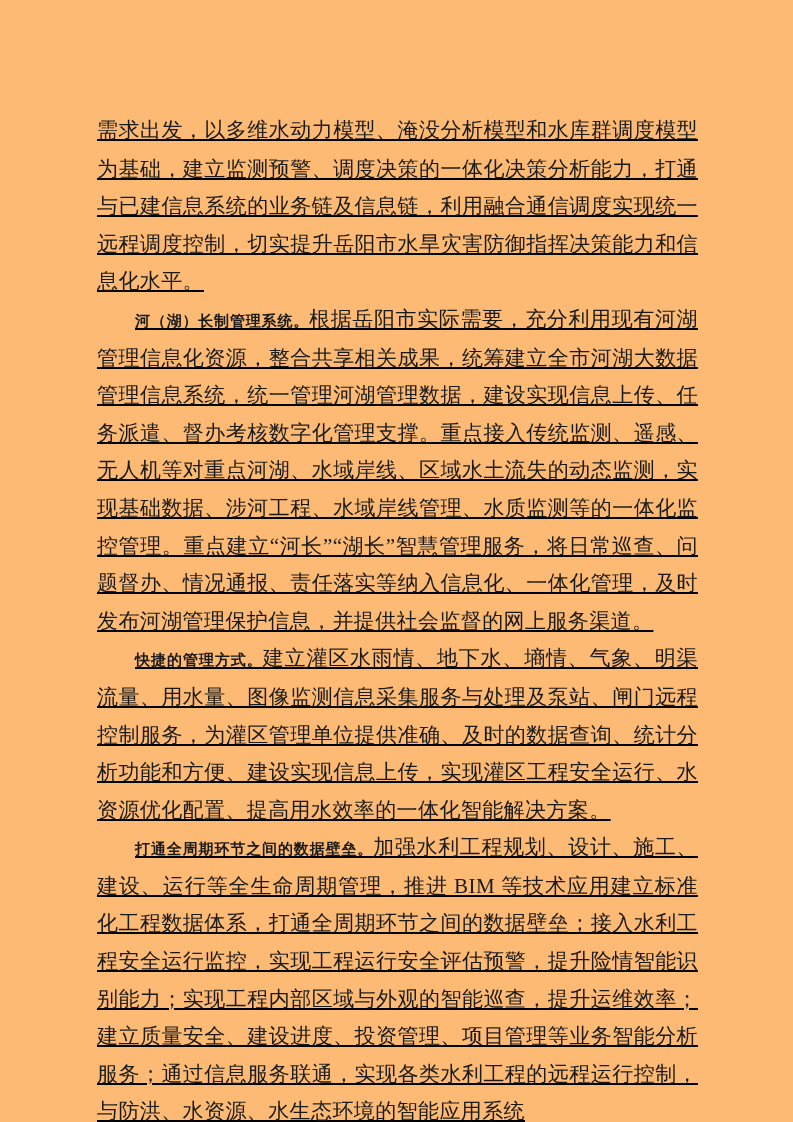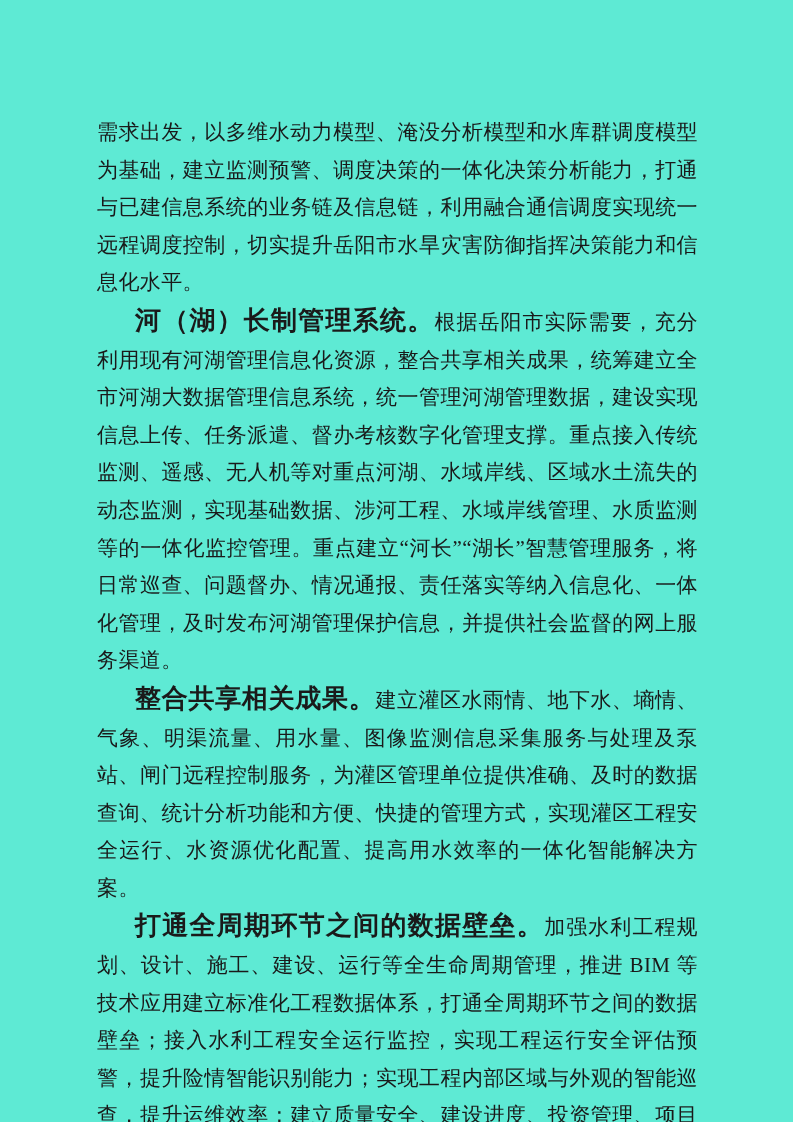--- a/index.html
+++ b/index.html
@@ -4,24 +4,25 @@
 <style>
   html, body {
     margin: 0;
     padding: 0;
     background: #ffffff;
   }
   .doc-page {
     position: relative;
     width: 793px;
     height: 1122px;
-    background: #5eead4;
+    background: #fdba74;
     box-sizing: border-box;
     padding: 112px 96px 0 97px;
     overflow: hidden;
+    text-decoration: underline;
   }
   .doc-body {
     width: 601px;
   }
   p.para {
     margin: 0;
     padding: 0;
     font-family: "Liberation Serif", "DejaVu Serif", serif;
     font-size: 21px;
     line-height: 37.6px;
@@ -29,32 +30,32 @@
     text-align: justify;
     letter-spacing: 0.4px;
     word-break: break-all;
   }
   p.para.indent {
     text-indent: 38px;
   }
   p.para b.head {
     font-weight: bold;
     font-family: "Liberation Sans", "DejaVu Sans", sans-serif;
-    font-size: 26px;
+    font-size: 15px;
     letter-spacing: 0.6px;
   }
 </style>
 </head>
 <body>
 
 <div class="doc-page">
   <div class="doc-body">
 
     <p class="para"><b class="head"></b><span>需求出发，以多维水动力模型、淹没分析模型和水库群调度模型为基础，建立监测预警、调度决策的一体化决策分析能力，打通与已建信息系统的业务链及信息链，利用融合通信调度实现统一远程调度控制，切实提升岳阳市水旱灾害防御指挥决策能力和信息化水平。</span></p>
 
     <p class="para indent"><b class="head">河（湖）长制管理系统。</b><span>根据岳阳市实际需要，充分利用现有河湖管理信息化资源，整合共享相关成果，统筹建立全市河湖大数据管理信息系统，统一管理河湖管理数据，建设实现信息上传、任务派遣、督办考核数字化管理支撑。重点接入传统监测、遥感、无人机等对重点河湖、水域岸线、区域水土流失的动态监测，实现基础数据、涉河工程、水域岸线管理、水质监测等的一体化监控管理。重点建立“河长”“湖长”智慧管理服务，将日常巡查、问题督办、情况通报、责任落实等纳入信息化、一体化管理，及时发布河湖管理保护信息，并提供社会监督的网上服务渠道。</span></p>
 
-    <p class="para indent"><b class="head">整合共享相关成果。</b><span>建立灌区水雨情、地下水、墒情、气象、明渠流量、用水量、图像监测信息采集服务与处理及泵站、闸门远程控制服务，为灌区管理单位提供准确、及时的数据查询、统计分析功能和方便、快捷的管理方式，实现灌区工程安全运行、水资源优化配置、提高用水效率的一体化智能解决方案。</span></p>
+    <p class="para indent"><b class="head">快捷的管理方式。</b><span>建立灌区水雨情、地下水、墒情、气象、明渠流量、用水量、图像监测信息采集服务与处理及泵站、闸门远程控制服务，为灌区管理单位提供准确、及时的数据查询、统计分析功能和方便、建设实现信息上传，实现灌区工程安全运行、水资源优化配置、提高用水效率的一体化智能解决方案。</span></p>
 
     <p class="para indent"><b class="head">打通全周期环节之间的数据壁垒。</b><span>加强水利工程规划、设计、施工、建设、运行等全生命周期管理，推进 BIM 等技术应用建立标准化工程数据体系，打通全周期环节之间的数据壁垒；接入水利工程安全运行监控，实现工程运行安全评估预警，提升险情智能识别能力；实现工程内部区域与外观的智能巡查，提升运维效率；建立质量安全、建设进度、投资管理、项目管理等业务智能分析服务；通过信息服务联通，实现各类水利工程的远程运行控制，与防洪、水资源、水生态环境的智能应用系统</span></p>
 
   </div>
 </div>
 
 </body></html>

